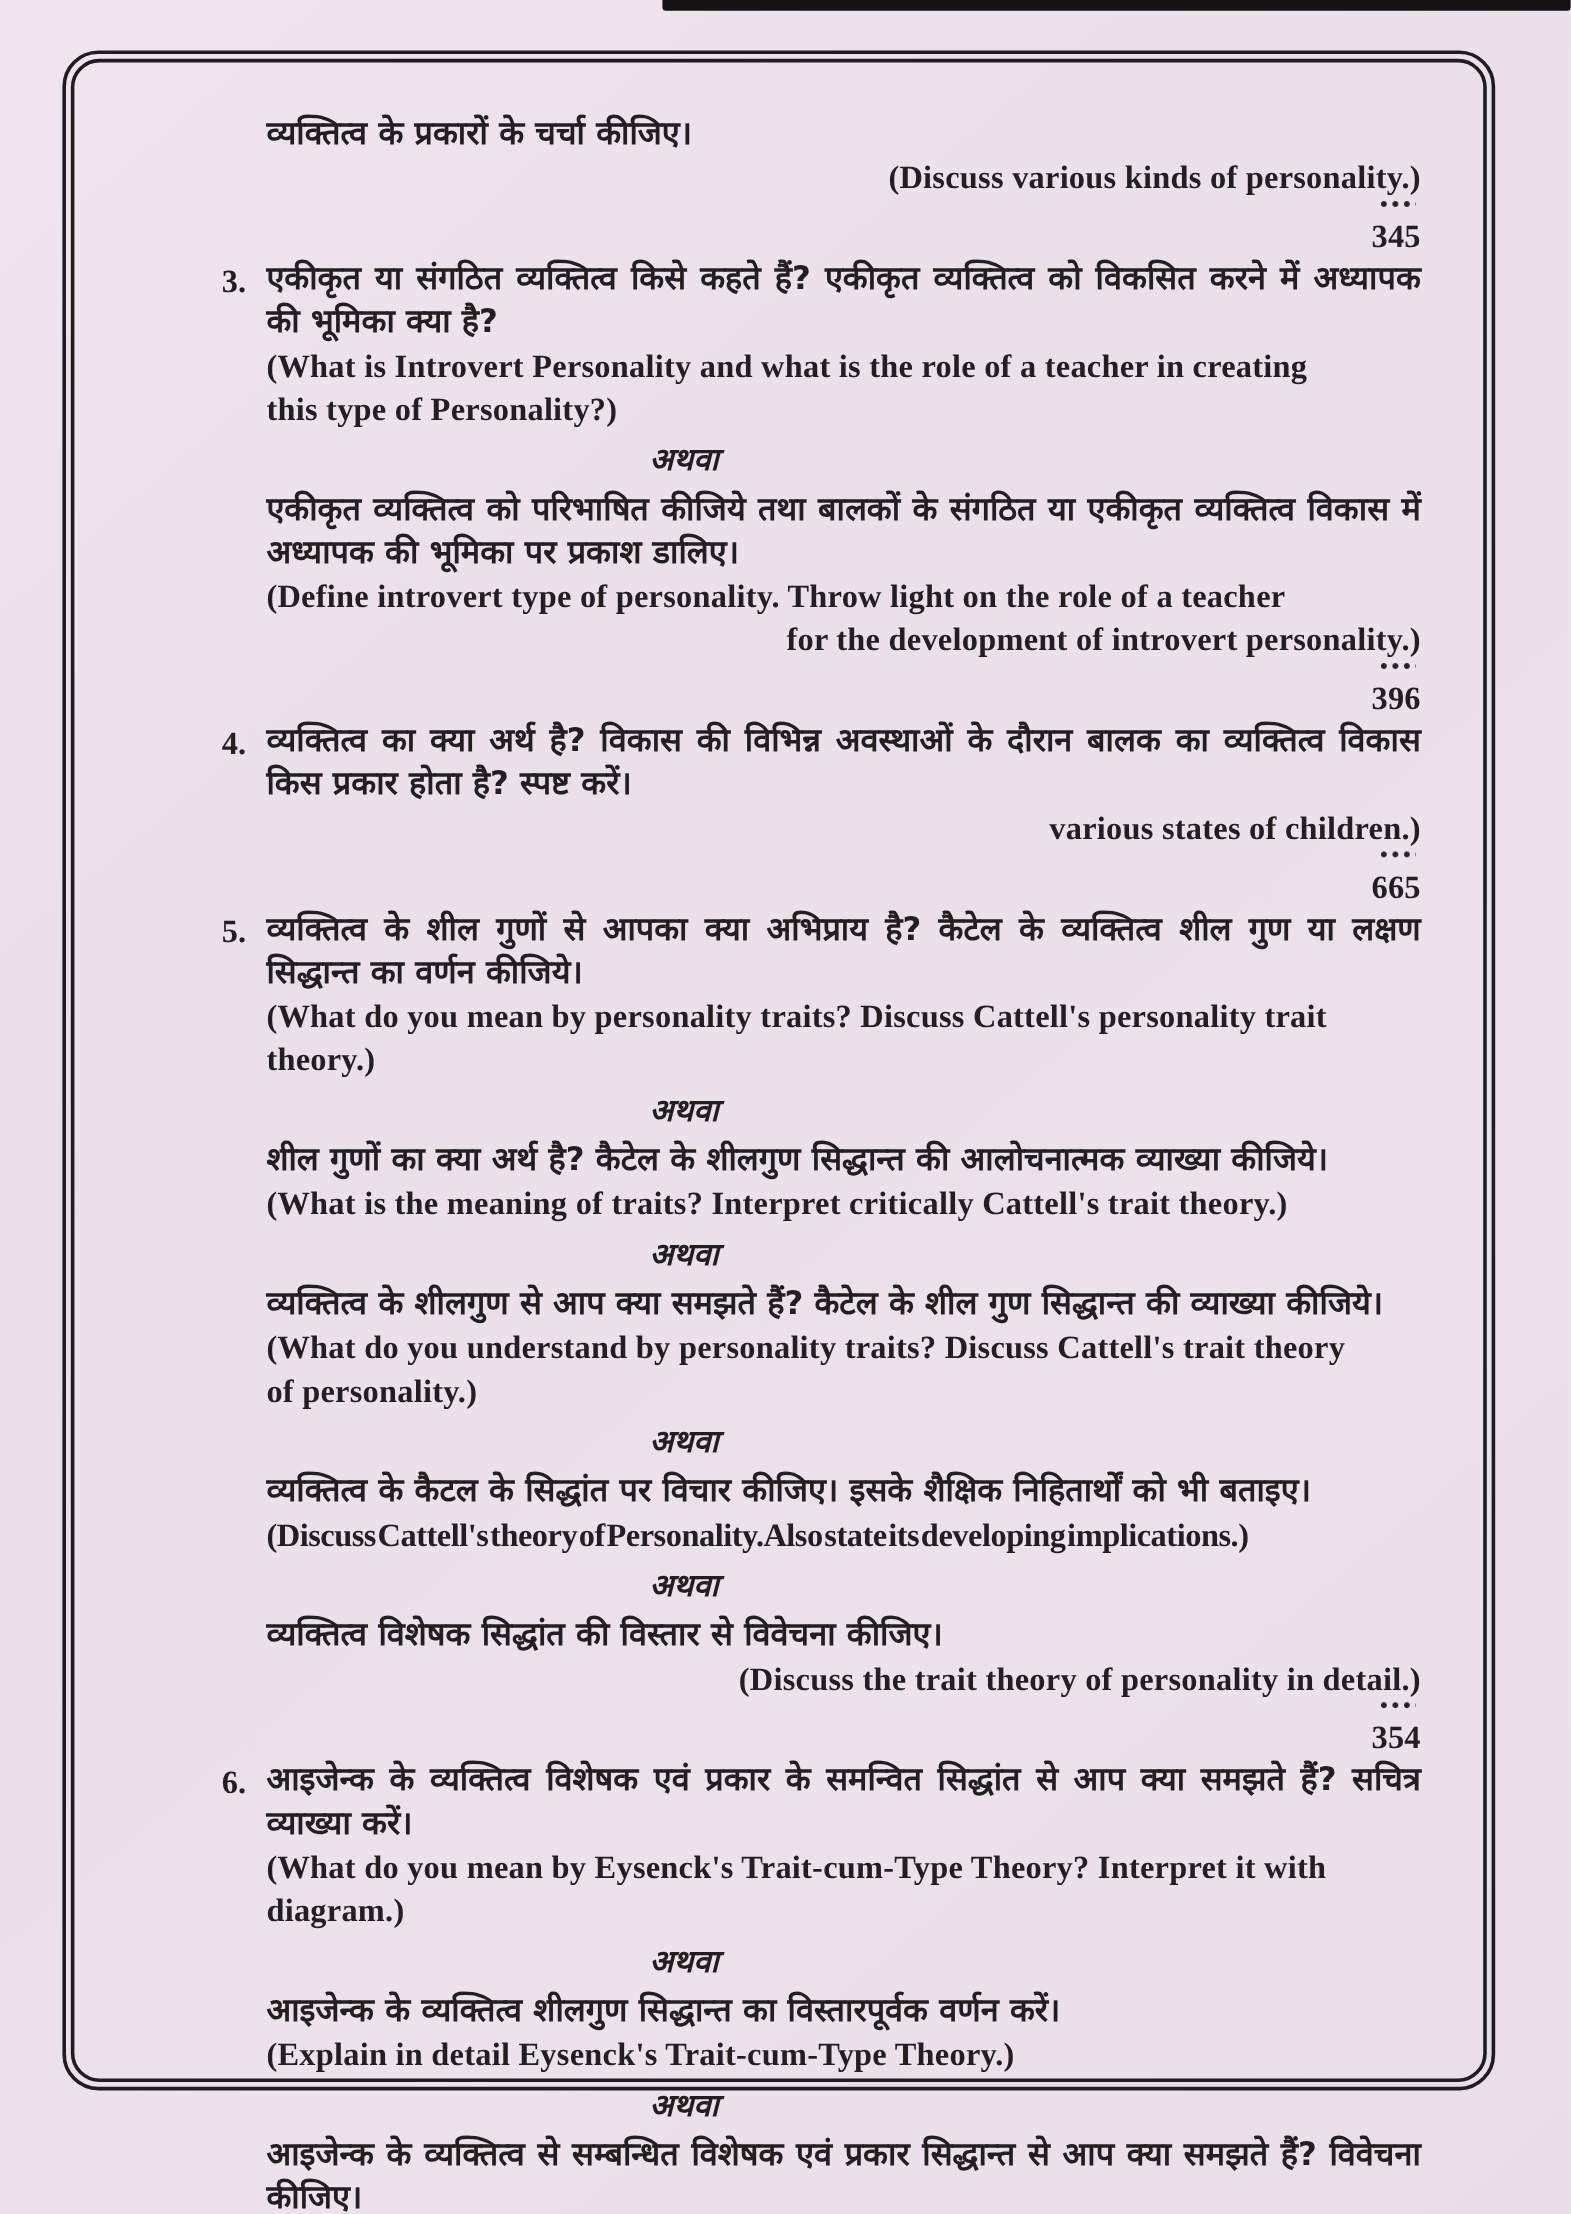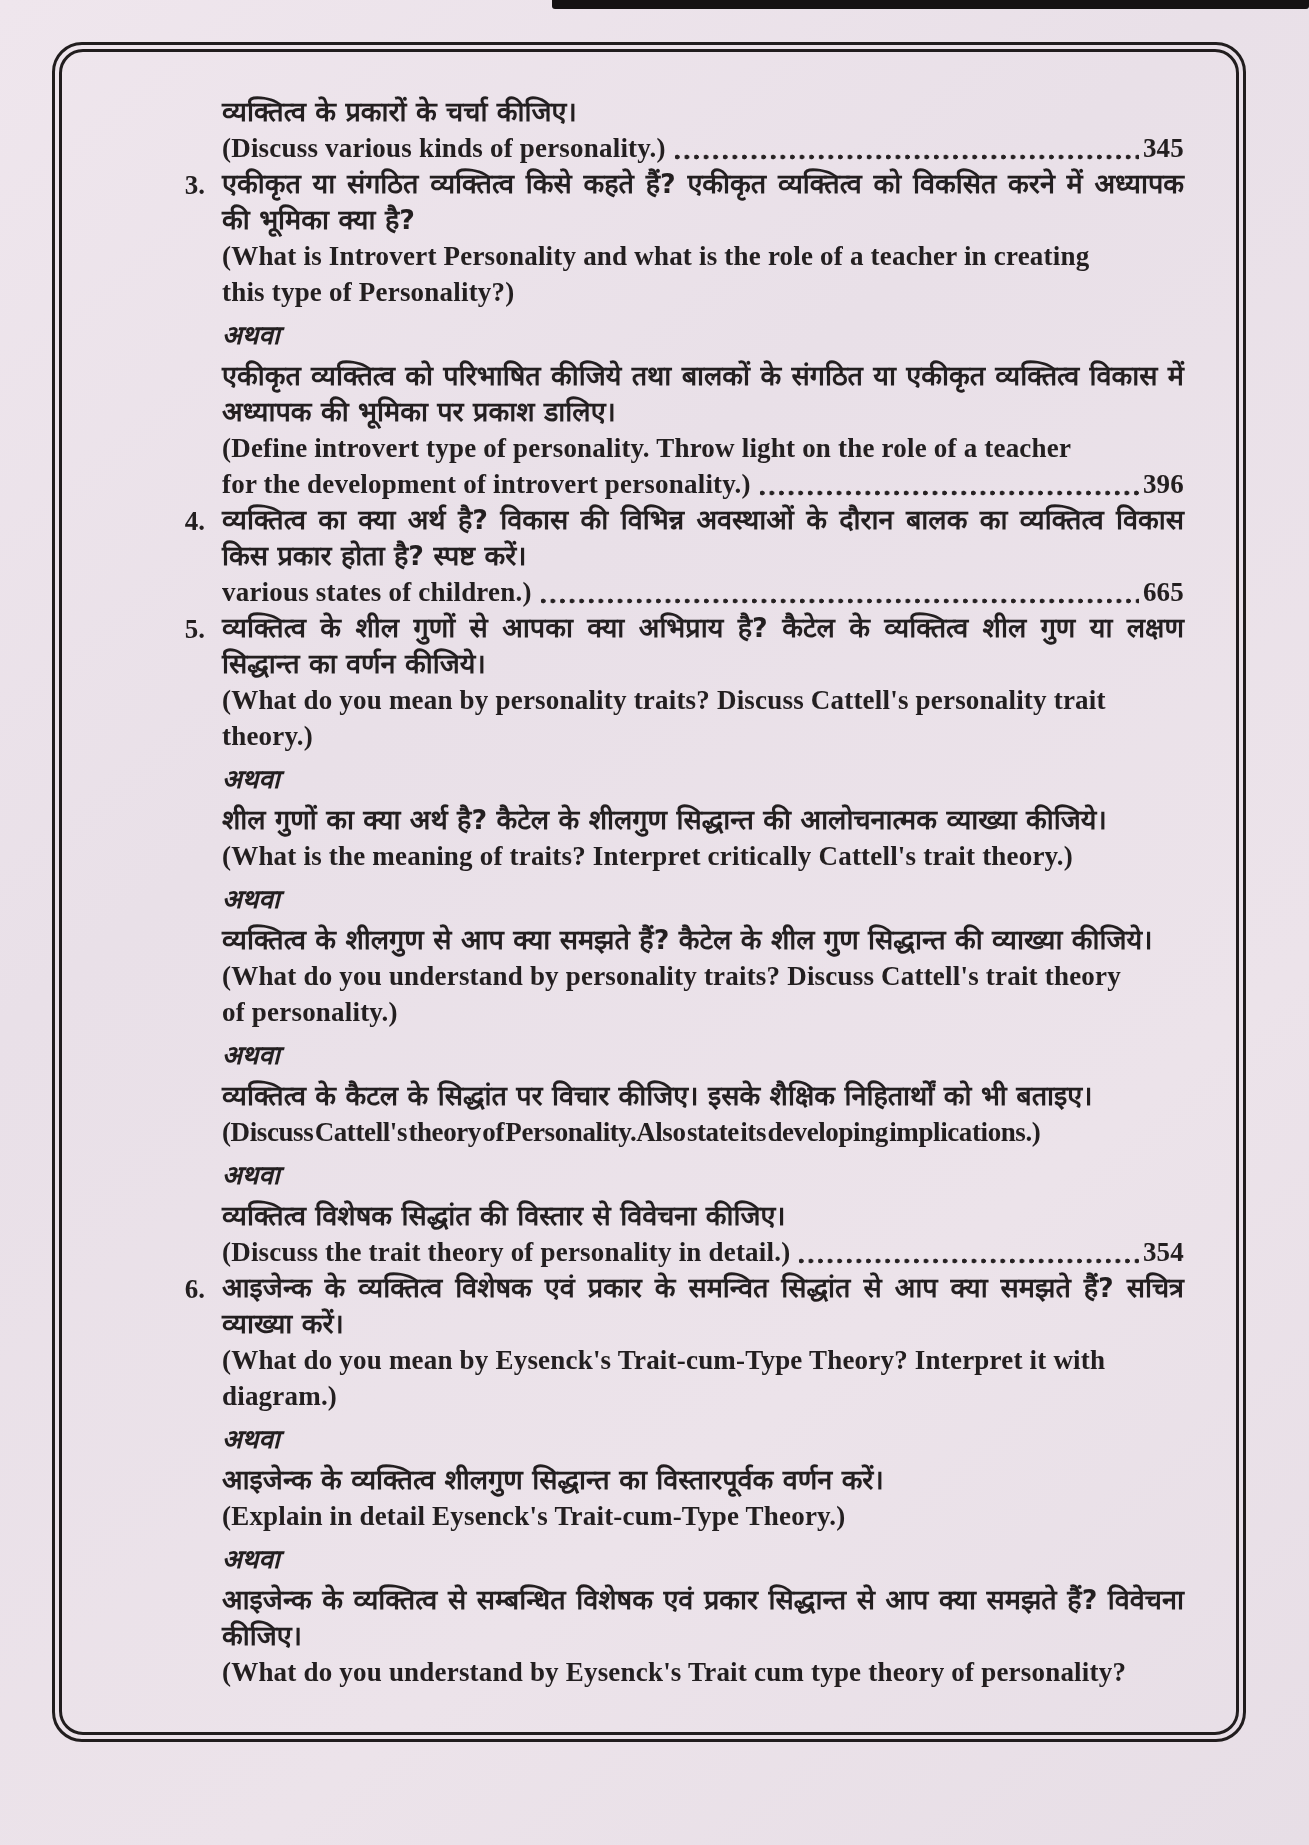--- a/index.html
+++ b/index.html
@@ -33,33 +33,33 @@
   .content-cell {
     flex:1 1 auto; box-sizing:border-box; padding-left:17px; padding-right:62px;
     min-width:0;
   }
   .hindi {
     font-family:"DejaVu Sans", "Liberation Sans", sans-serif;
     font-size:27px; line-height:36px; font-weight:600;
     text-align:justify; text-justify:inter-word;
   }
   .eng-line {
-    font:700 27px/36px "Liberation Serif", serif; letter-spacing:0.2px;
+    font:700 27px/36px "Liberation Serif", serif; letter-spacing:0.2px;flex-direction:column;
   }
   .eng-line.tight { word-spacing:-5px; letter-spacing:-0.4px; }
   .eng-line.with-leader { display:flex; align-items:flex-end; }
   .eng-text { white-space:nowrap; }
   .leader {
     flex:1 1 auto; min-width:30px; height:8px; margin:0 4px 5px 8px;
     background-image: radial-gradient(circle at 3.2px 4px, #272223 2.1px, transparent 2.7px);
     background-size:9.6px 8px; background-repeat:repeat-x; background-position:left bottom;
   }
   .page-num { font:700 27px/36px "Liberation Serif", serif;text-align:center; }
   .or-sep {
-    width:696px; margin:7px 0 5px 0;
+    width:696px; text-align:center; margin:7px 0 5px 0;
     font-family:"DejaVu Sans", "Liberation Sans", sans-serif;
     font-style:italic; font-weight:600; font-size:26px; line-height:36px;
   }
 </style>
 </head>
 <body>
 
 <div class="scan-edge-top"></div>
 
 <div class="frame">

